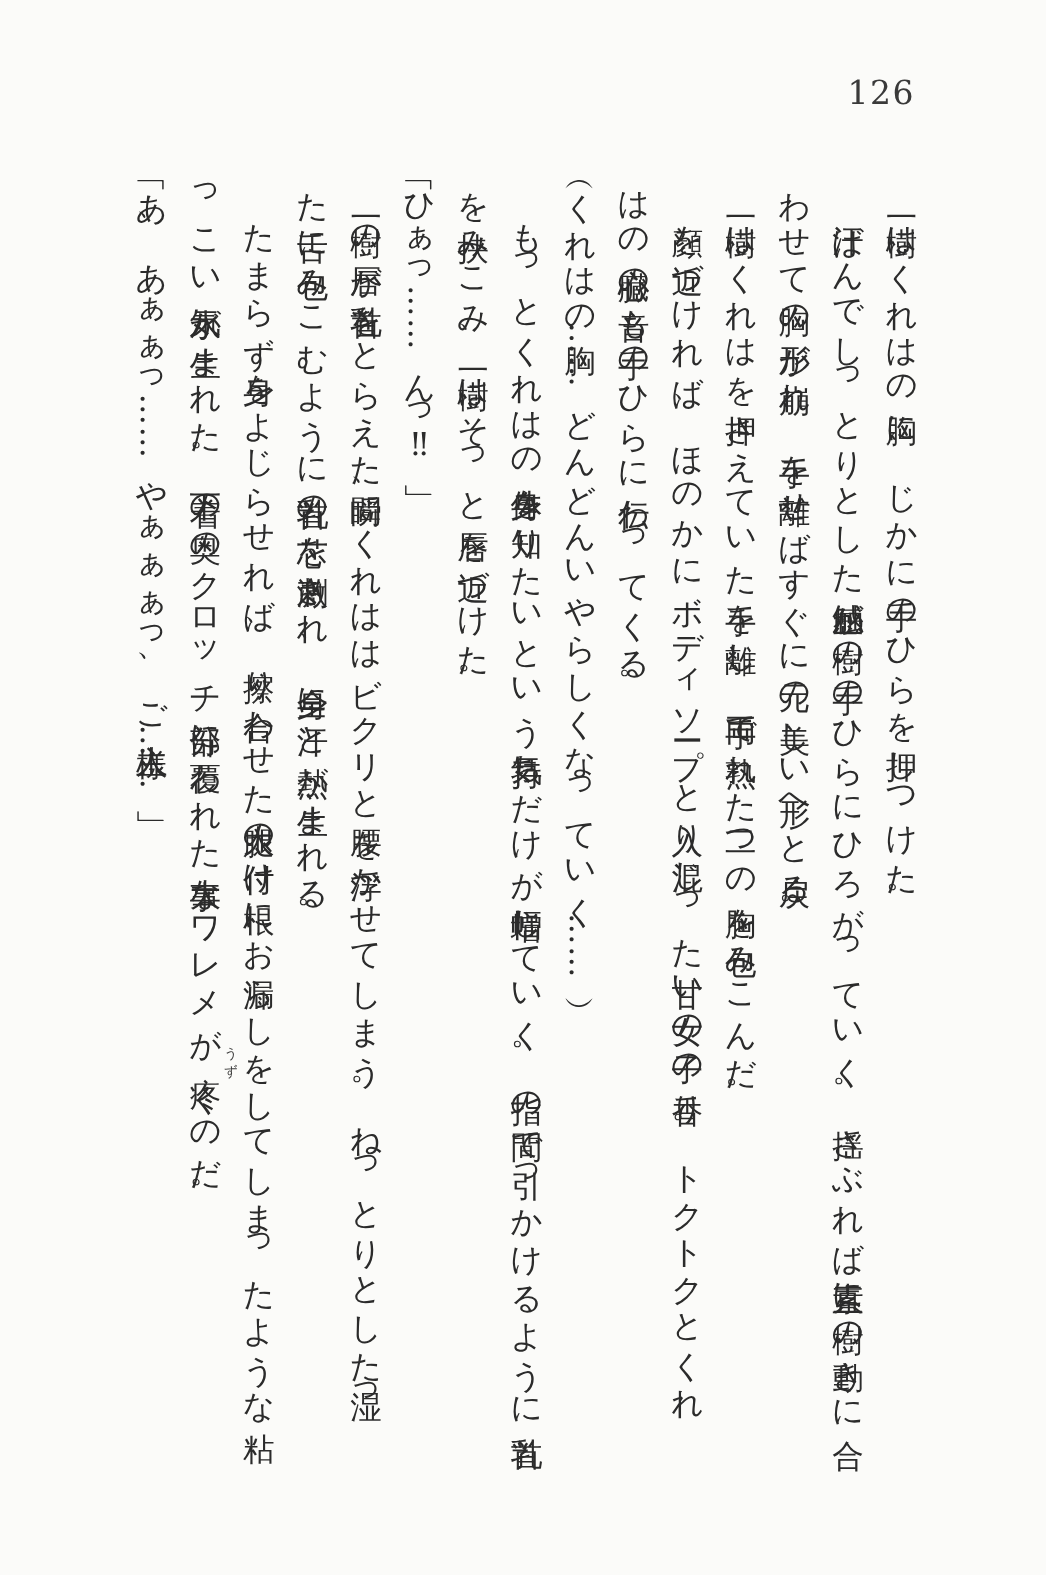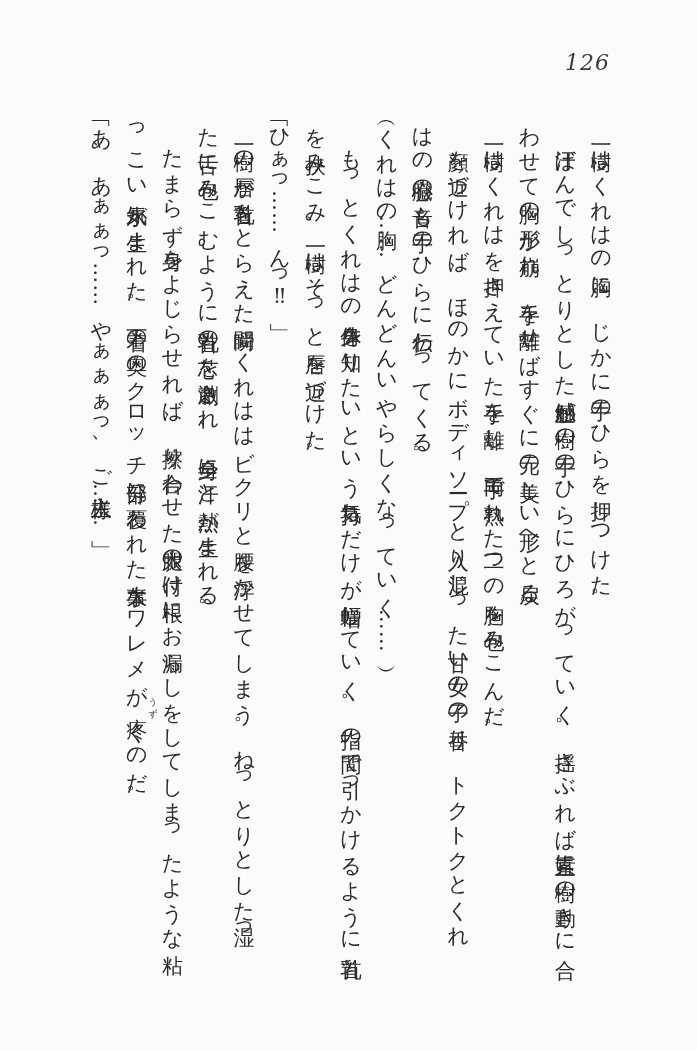--- a/index.html
+++ b/index.html
@@ -14,21 +14,20 @@
     background: #fbfbf9;
     overflow: hidden;
     font-family: "DejaVu Serif", "Liberation Serif", serif;
     color: #2b2b2b;
   }
   .page-number {
     position: absolute;
     top: 50px;
     right: 87px;
     font-size: 22px;
-    font-style: italic;
     color: #3a3a3a;
     letter-spacing: 1px;
   }
   .text-block {
     position: absolute;
     top: 113px;
     right: 79px;
     height: 846px;
     writing-mode: vertical-rl;
     text-orientation: mixed;

